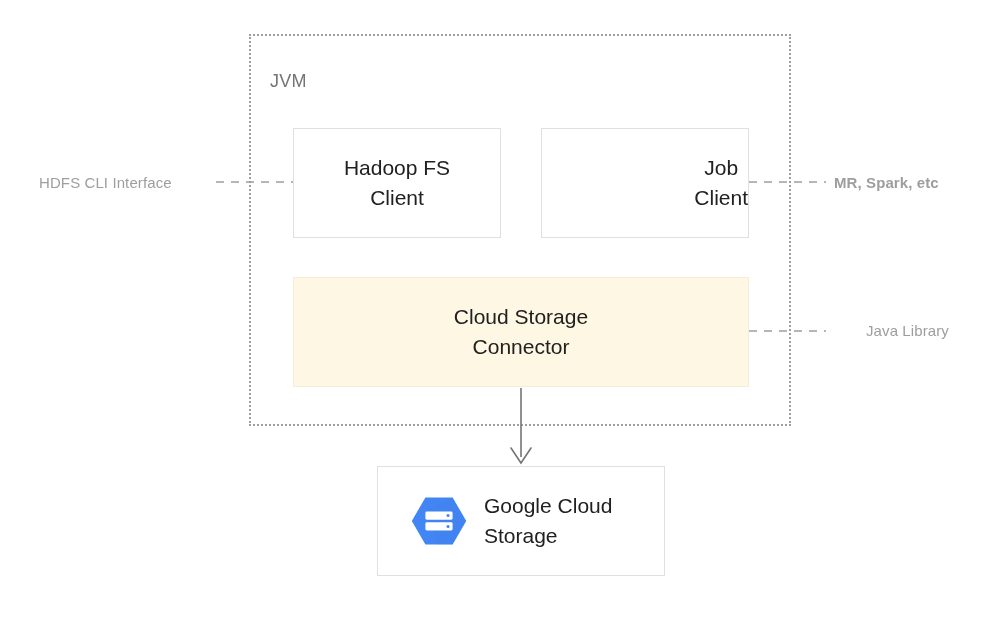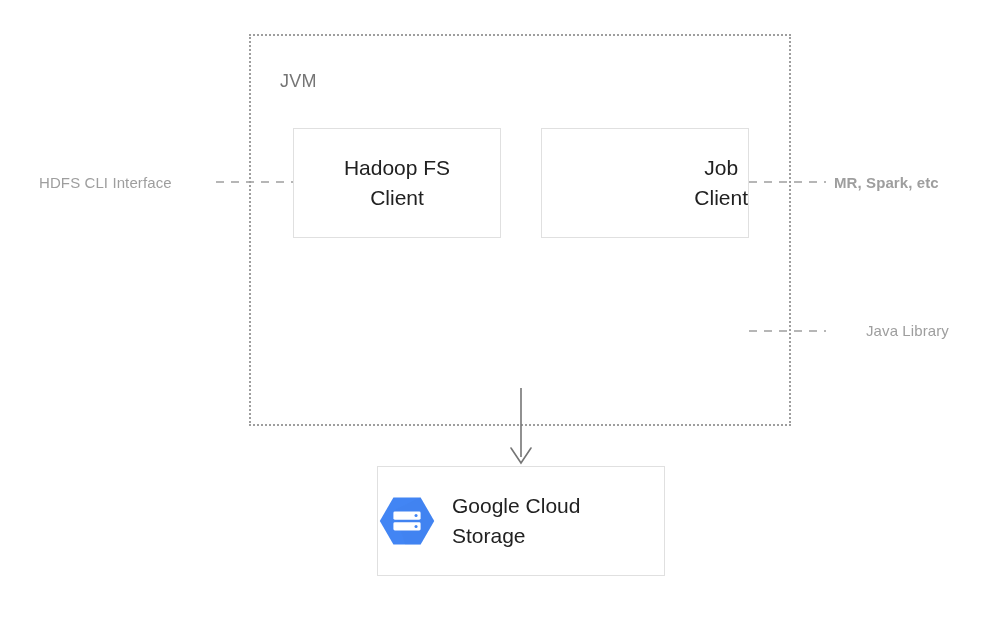--- a/index.html
+++ b/index.html
@@ -30,21 +30,21 @@
     left: 249px;
     top: 34px;
     width: 542px;
     height: 392px;
     border: 2px dotted #9e9e9e;
     box-sizing: border-box;
     background: transparent;
   }
   .jvm-label {
     position: absolute;
-    left: 280px;
+    left: 270px;
     top: 71px;
     font-size: 18px;
     color: #757575;
     letter-spacing: 0.2px;
     white-space: nowrap;
   }
 
   
   .comp-box {
     position: absolute;
@@ -92,20 +92,21 @@
     left: 377px;
     top: 466px;
     width: 288px;
     height: 110px;
     box-sizing: border-box;
     background: #ffffff;
     border: 1px solid #e0e0e0;
     display: flex;
     align-items: center;
     justify-content: flex-start;
+    padding-left: 32px;
   }
   #gcs-icon {
     width: 58px;
     height: 58px;
     flex: 0 0 58px;
     margin-right: 16px;
     display: block;
   }
   #gcs-label {
     font-size: 21px;
@@ -172,20 +173,24 @@
   <div class="comp-box" id="hadoop-fs-client">
     <span class="label-text">Hadoop FS
 Client</span>
   </div>
 
   <div class="comp-box" id="job-client">
     <span class="label-text">Job
 Client</span>
   </div>
 
+  <div class="comp-box" id="cloud-storage-connector">
+    <span class="label-text">Cloud Storage
+Connector</span>
+  </div>
 
   <div id="gcs-box">
     <svg id="gcs-icon" viewBox="0 0 64 64" xmlns="http://www.w3.org/2000/svg">
       <polygon points="17,6 47,6 62,32 47,58 17,58 2,32" fill="#4285f4"></polygon>
       <polygon points="47,6 62,32 47,58 30,58 18,20" fill="#3f7fe8" opacity="0.25"></polygon>
       <rect x="17" y="21.5" width="30" height="9" rx="1.6" fill="#ffffff"></rect>
       <rect x="17" y="33.5" width="30" height="9" rx="1.6" fill="#ffffff"></rect>
       <circle cx="42" cy="26" r="1.7" fill="#4285f4"></circle>
       <circle cx="42" cy="38" r="1.7" fill="#4285f4"></circle>
     </svg>

